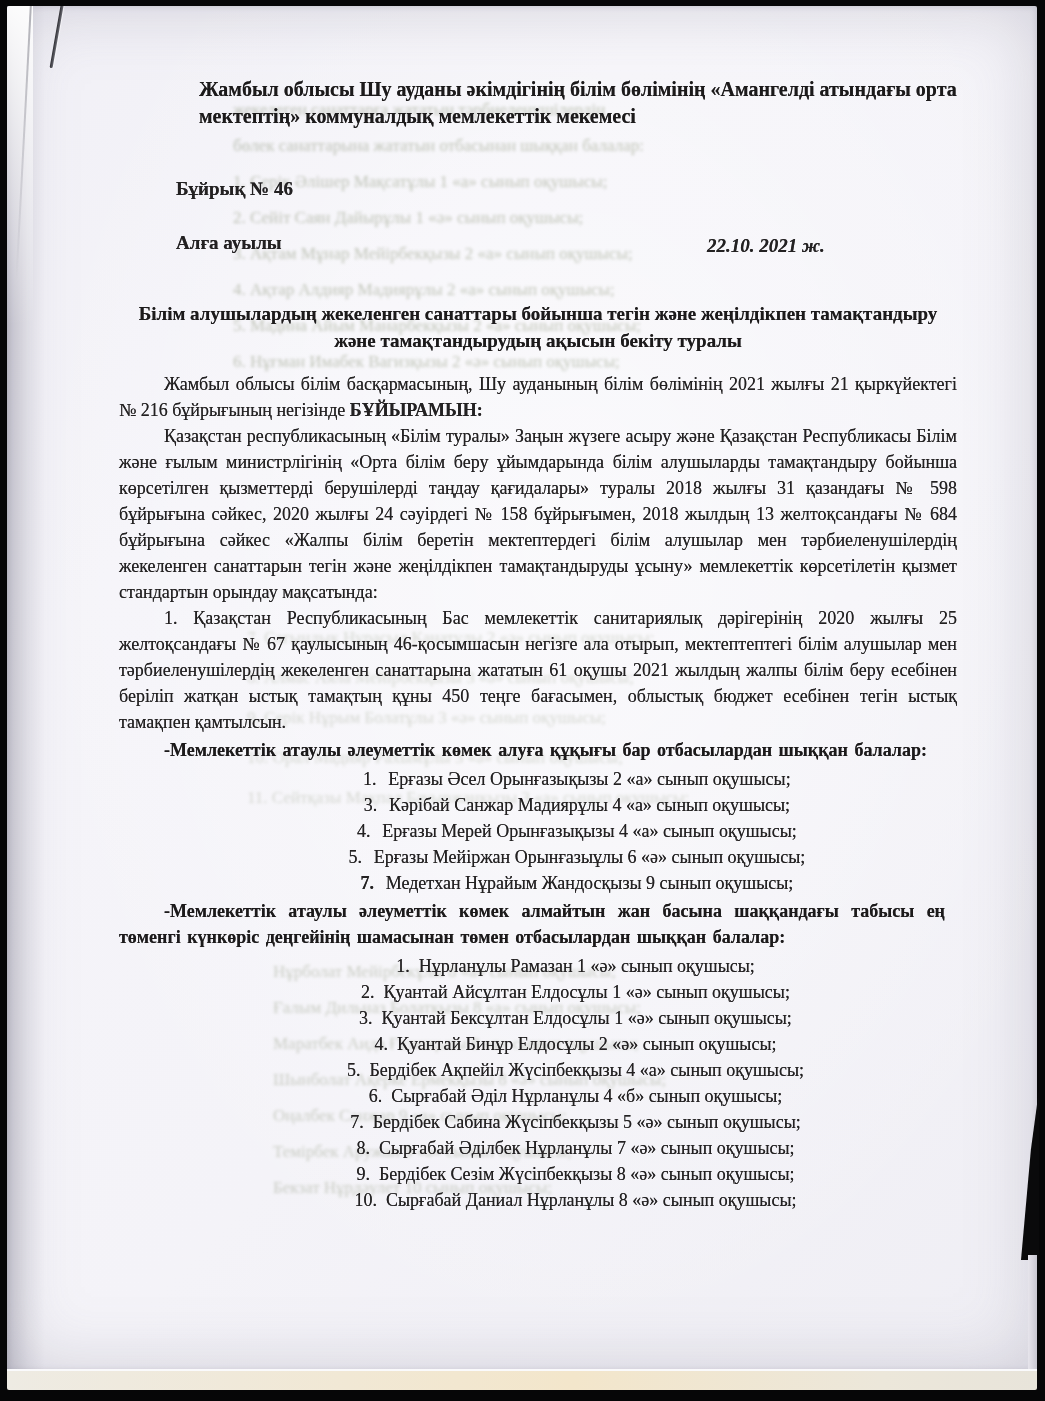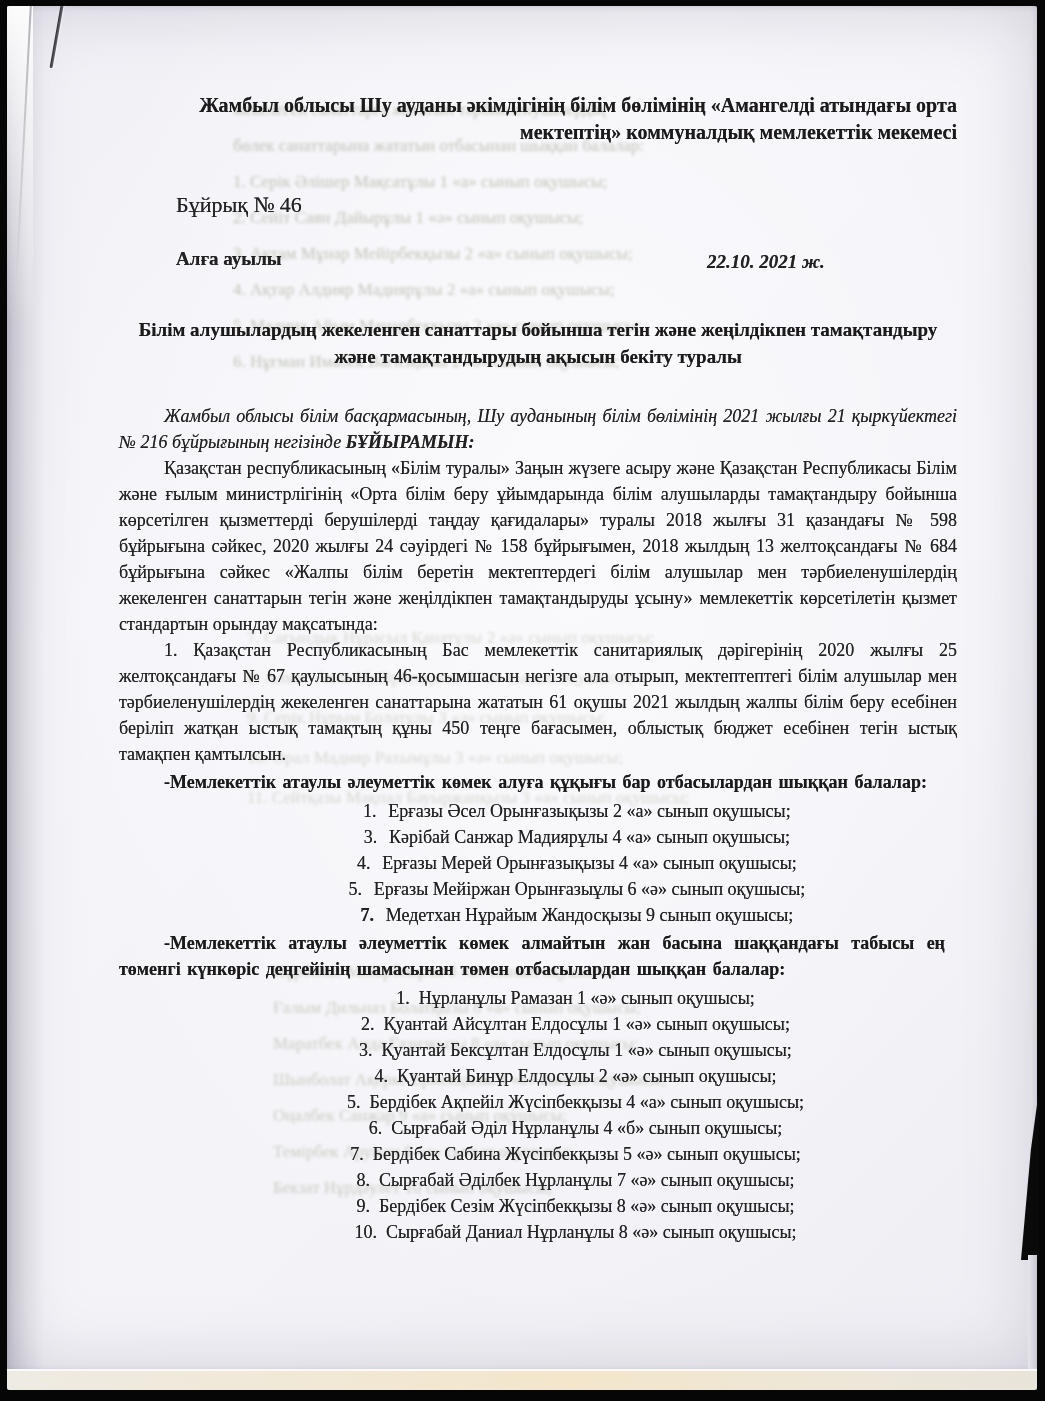--- a/index.html
+++ b/index.html
@@ -71,44 +71,44 @@
   
   .content {
     position: absolute; z-index: 2;
     left: 0; top: 0; right: 0;
     padding: 70px 80px 0 112px;
     color: #232122;
     font-size: 18px; line-height: 26px;
     text-shadow: 0 0 .5px rgba(35,33,34,.75);
   }
   .org-header {
-    margin: 16px 0 0 80px;
+    margin: 0 0 0 80px;
     font-size: 20px; line-height: 27px; font-weight: bold;
-    text-align: right; color: #1c1a1b;
+    text-align: left; color: #1c1a1b;
   }
   .order-no {
     margin: 46px 0 0 57px;
-    font-size: 22px; font-weight: normal;
+    font-size: 19px; font-weight: bold;
   }
   .place-date-row {
     position: relative;
     margin: 28px 0 0 57px;
     font-size: 19px; font-weight: bold;
     height: 26px;
   }
   .doc-date { position: absolute; left: 531px; top: 3px; font-style: italic; }
   .subject {
     margin: 44px 0 0 0;
     font-size: 19px; line-height: 27px; font-weight: bold;
     text-align: center; color: #1c1a1b;
   }
   .para {
     margin: 0; text-align: justify; text-indent: 45px;
   }
-  .para.first { margin-top: 33px; font-style: italic; }
+  .para.first { margin-top: 17px; }
   .cat-heading {
     margin: 2px 12px 0 0;
     font-weight: bold; color: #1c1a1b;
     text-align: justify; text-align-last: left; text-indent: 45px;
     word-spacing: 2px;
   }
   .list { margin: 3px 0 0 0; text-align: center; }
   .list .row { line-height: 26px; }
   .list1 .num { display: inline-block; margin-left: 66px; width: 37px; }
   .list1 .row:nth-child(5) .num { font-weight: bold; }

